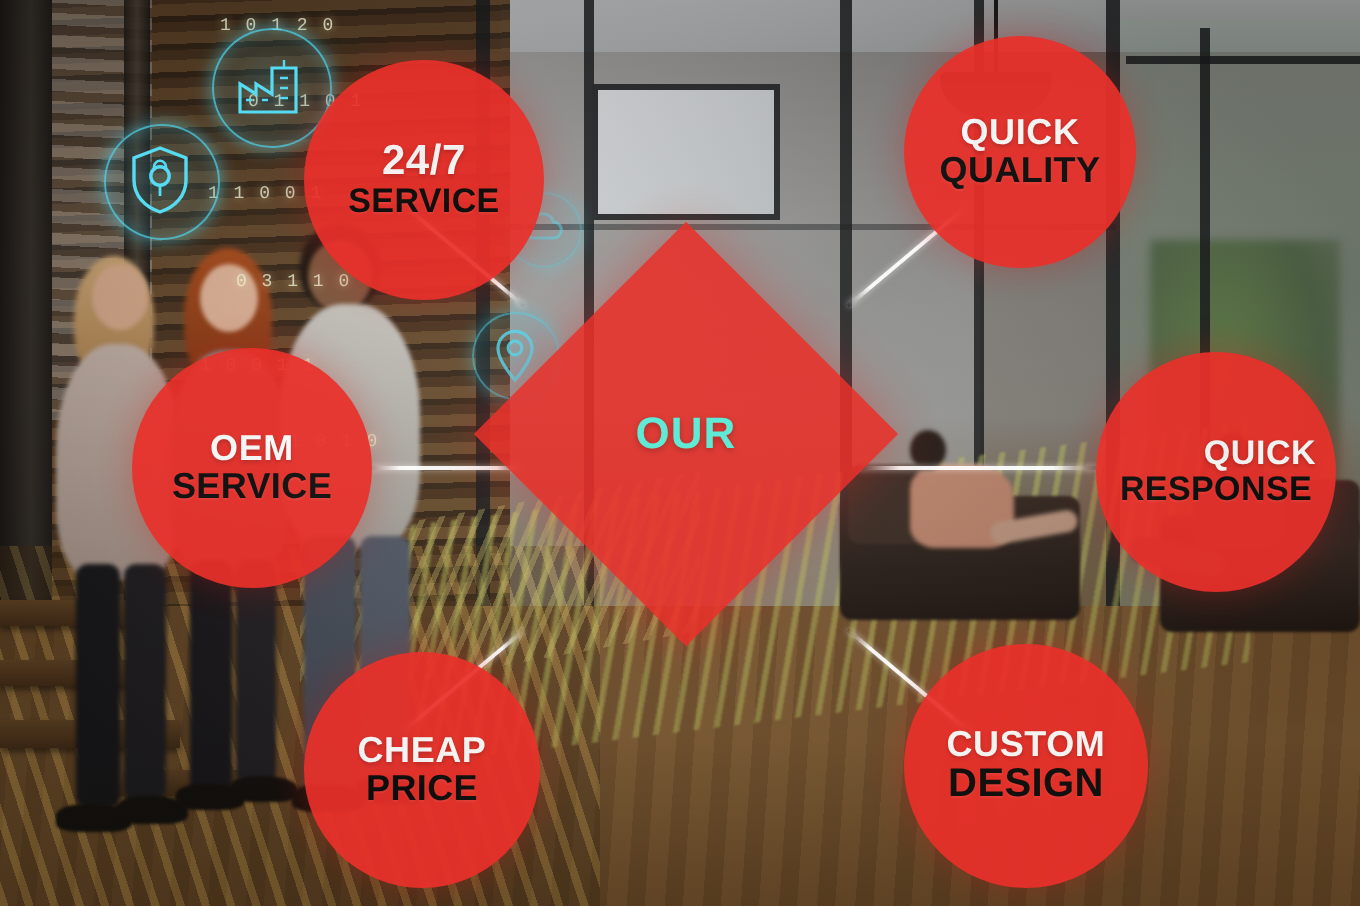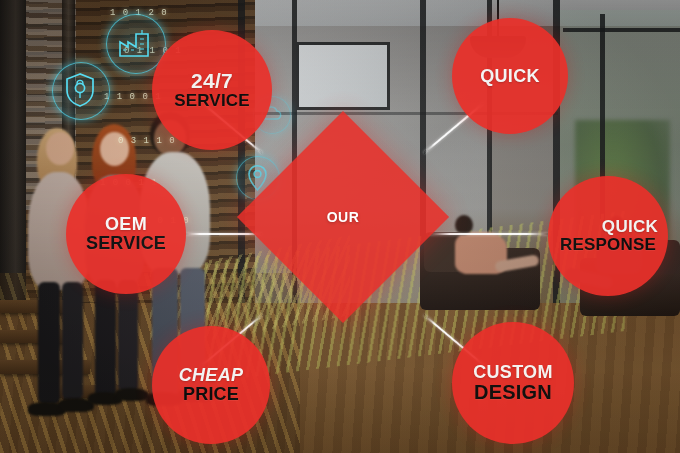--- a/index.html
+++ b/index.html
@@ -197,21 +197,21 @@
   }
   .diamond-label{
     position:absolute;
     left:268px;top:142px;width:150px;height:150px;
     display:flex;flex-direction:column;
     align-items:center;justify-content:center;
     text-align:center;
     line-height:1.02;
   }
   .diamond-label .l1{
-    color:#ffffff;font-weight:bold;font-size:14px;letter-spacing:.5px;
+    color:#5eead4;font-weight:bold;font-size:22px;letter-spacing:.5px;
     text-shadow:0 1px 3px rgba(0,0,0,.25);
   }
   .diamond-label .l2{
     color:#0d0d0d;font-weight:bold;font-size:22px;letter-spacing:.2px;
     margin-top:1px;
     white-space:nowrap;
   }
 
   
   .bubble{
@@ -373,34 +373,35 @@
     <span class="l1">OUR</span>
   </div>
 
   <div class="bubble" style="left:152px;top:30px;width:120px;height:120px;font-size:17px;">
     <span class="l1" style="font-size:21px;">24/7</span>
     <span class="l2" style="font-size:17px;">SERVICE</span>
   </div>
 
   <div class="bubble" style="left:452px;top:18px;width:116px;height:116px;">
     <span class="l1" style="font-size:18px;">QUICK</span>
+    <span class="l2" style="font-size:18px;">QUALITY</span>
   </div>
 
   <div class="bubble" style="left:66px;top:174px;width:120px;height:120px;">
     <span class="l1" style="font-size:18px;">OEM</span>
     <span class="l2" style="font-size:18px;">SERVICE</span>
   </div>
 
   <div class="bubble" style="left:548px;top:176px;width:120px;height:120px;">
     <span class="l1" style="font-size:17px;margin-left:44px;">QUICK</span>
     <span class="l2" style="font-size:17px;">RESPONSE</span>
   </div>
 
   <div class="bubble" style="left:152px;top:326px;width:118px;height:118px;">
-    <span class="l1" style="font-size:18px;font-style:italic;">CHEAP</span>
+    <span class="l1" style="font-size:18px;">CHEAP</span>
     <span class="l2" style="font-size:18px;">PRICE</span>
   </div>
 
   <div class="bubble" style="left:452px;top:322px;width:122px;height:122px;">
     <span class="l1" style="font-size:18px;">CUSTOM</span>
     <span class="l2" style="font-size:20px;">DESIGN</span>
   </div>
 
 </div>
 

